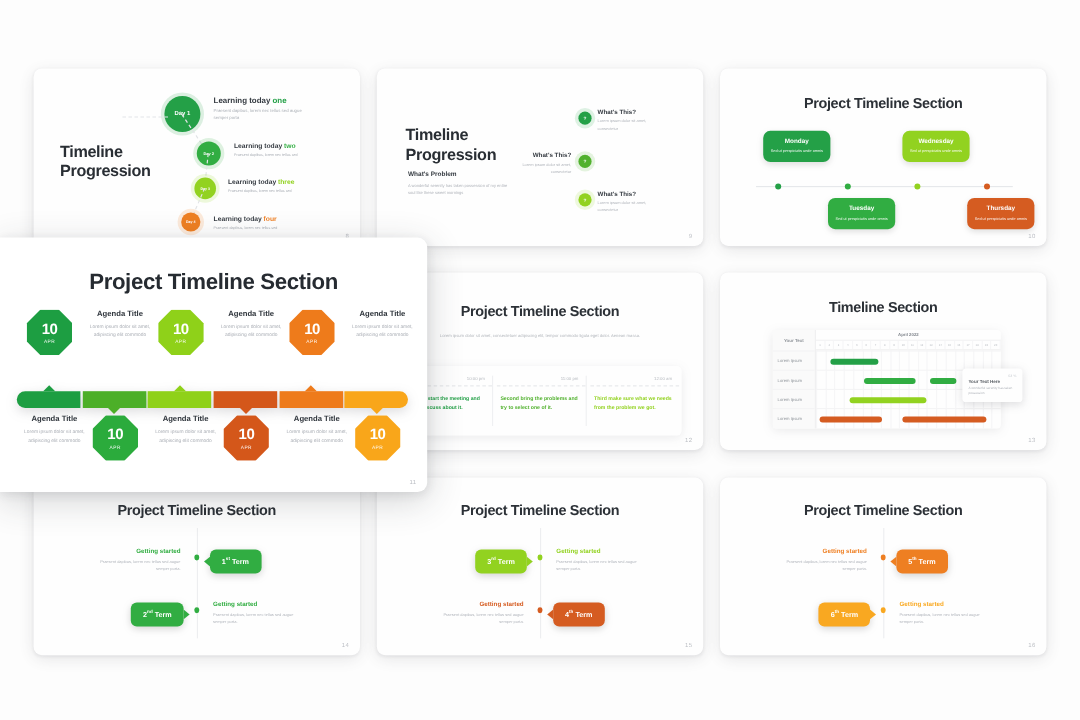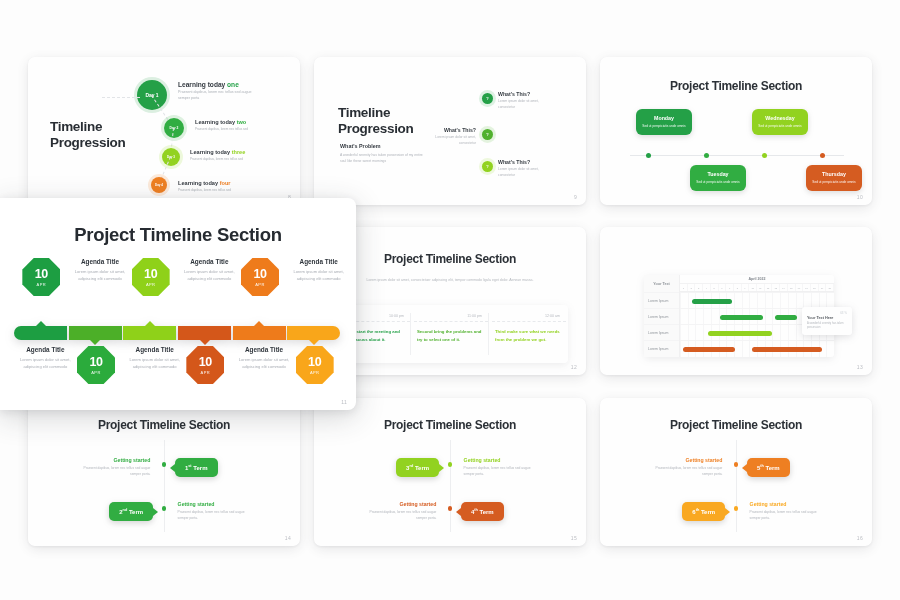--- a/index.html
+++ b/index.html
@@ -343,20 +343,21 @@
           <div class="c5-time" style="text-align: right; padding-right: 6px;">12:00 am</div>
           <div class="c5-rule"></div>
           <div class="c5-body" style="color: rgb(143, 209, 25);">Third make sure what we needs from the problem we got.</div>
         </div>
         <div class="c5-div" style="left: 156px;"></div>
       </div>
     <div class="pagenum">12</div>
   </div>
 
   <div class="card bg" id="card6">
+    <div class="slide-title">Timeline Section</div>
     <div class="gantt">
       <div class="g-month">April 2022</div>
       <div class="g-days" id="gdays">
           <div class="g-day">1</div>
           <div class="g-day">2</div>
           <div class="g-day">3</div>
           <div class="g-day">4</div>
           <div class="g-day">5</div>
           <div class="g-day">6</div>
           <div class="g-day">7</div>

